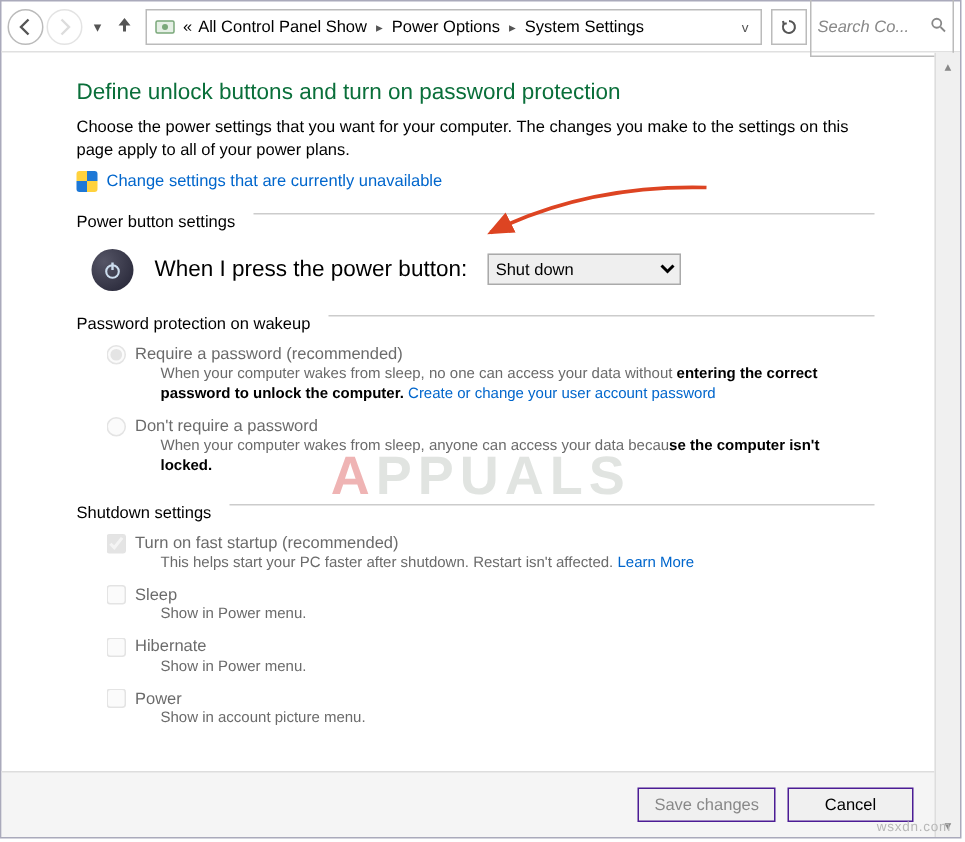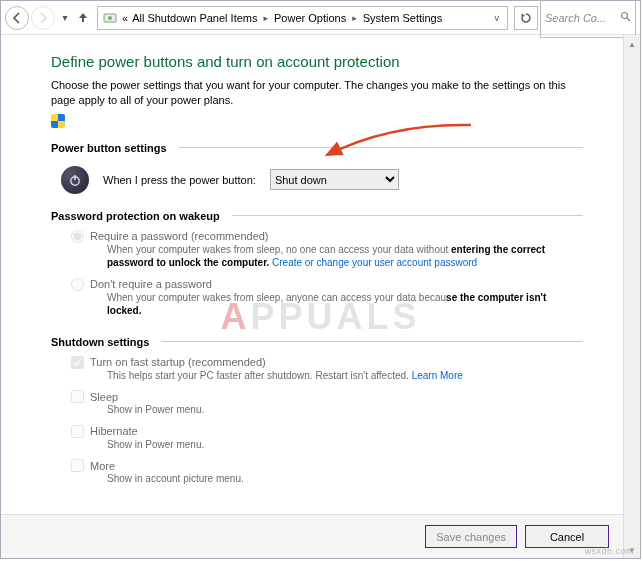--- a/index.html
+++ b/index.html
@@ -114,41 +114,41 @@
   }
   .shield {
     width:14px; height:14px;
     display:inline-block;
     background: conic-gradient(#1e78d6 0 25%, #ffd23e 25% 50%, #1e78d6 50% 75%, #ffd23e 75% 100%);
     border-radius:2px;
   }
   a.link, .link { color:#0066cc; text-decoration:none; cursor:pointer; }
 
   .section-header {
-    display:flex; align-items:center; gap:12px; margin: 6px 0 8px 0; font-weight: bold;
+    display:flex; align-items:flex-start; gap:12px; margin: 6px 0 8px 0;
   }
   .section-header .label { color:#000; font-size:11px; white-space:nowrap; }
   .section-header .rule { flex:1; height:1px; background:#ccc; }
 
   
   .arrow-annot {
     position: absolute;
     top: 86px; left: 320px;
     pointer-events: none;
   }
 
   
   .power-row { display:flex; align-items:center; gap:14px; padding: 4px 0 10px 10px; }
   .power-icon {
     width:28px; height:28px; border-radius:50%;
     background: radial-gradient(circle at 30% 30%, #556, #223);
     display:flex; align-items:center; justify-content:center;
     color:#cde; font-size:14px;
   }
-  .power-label { font-size:11px; }
+  .power-label { font-size:15px; }
   select.dd {
     height:21px; font-size:11px; width:129px;
     border:1px solid #aaa;
   }
 
   
   .group { padding: 0 0 4px 20px; }
   .opt { margin-bottom: 8px; }
   .opt .first-line { display:flex; align-items:center; gap:6px; color:#6b6b6b; }
   .opt .desc { font-size:10px; color:#6b6b6b; margin-left:36px; line-height:1.35; }
@@ -211,21 +211,21 @@
         </svg>
     </div>
     <div class="addrbar">
       <span class="addr-icon">
         <svg width="14" height="14" viewBox="0 0 14 14">
             <rect x="1" y="3" width="12" height="8" rx="1" fill="#e6f0e6" stroke="#7aa87a"></rect>
             <circle cx="7" cy="7" r="2" fill="#7aa87a"></circle>
           </svg>
       </span>
       <span class="crumb">«</span>
-      <span class="crumb">All Shutdown Panel Items</span>
+      <span class="crumb">All Control Panel Show</span>
       <span class="crumb-sep">▸</span>
       <span class="crumb">Power Options</span>
       <span class="crumb-sep">▸</span>
       <span class="crumb">System Settings</span>
       <span class="addr-dd">v</span>
     </div>
     <div class="refresh-btn">
       <svg width="12" height="12" viewBox="0 0 12 12">
           <path d="M6 2 A4 4 0 1 1 2.5 4" stroke="#555" stroke-width="1.4" fill="none"></path>
           <path d="M2 2 L2.5 4 L4.5 3.5" stroke="#555" stroke-width="1.4" fill="none"></path>
@@ -238,34 +238,35 @@
             <circle cx="4.5" cy="4.5" r="3" stroke="#888" stroke-width="1.2" fill="none"></circle>
             <line x1="7" y1="7" x2="10" y2="10" stroke="#888" stroke-width="1.2"></line>
           </svg>
       </span>
     </div>
   </div>
 
   <div class="content-wrap">
     <div class="content">
 
-      <h1 class="page-title">Define power buttons and turn on account protection</h1>
+      <h1 class="page-title">Define unlock buttons and turn on password protection</h1>
       <p class="intro">Choose the power settings that you want for your computer. The changes you make to the settings on this page apply to all of your power plans.</p>
 
       <svg class="arrow-annot" width="160" height="44">
         <defs>
             <marker id="ah" markerWidth="8" markerHeight="8" refX="6" refY="3" orient="auto">
               <path d="M0,0 L7,3 L0,6 Z" fill="#d42"></path>
             </marker>
           </defs>
         <path d="M150,4 Q70,2 6,34" stroke="#d42" stroke-width="2.5" fill="none" marker-end="url(#ah)"></path>
       </svg>
 
       <div class="change-link-row">
         <span class="shield"></span>
+        <a class="link">Change settings that are currently unavailable</a>
       </div>
 
       <div class="section-header">
         <span class="label">Power button settings</span>
         <span class="rule"></span>
       </div>
       <div class="power-row">
         <span class="power-icon">
           <svg width="14" height="14" viewBox="0 0 14 14">
               <circle cx="7" cy="8" r="4.2" stroke="#cde" stroke-width="1.4" fill="none"></circle>
@@ -328,21 +329,21 @@
         <div class="opt">
           <div class="first-line">
             <input type="checkbox" disabled="" style="">
             <span>Hibernate</span>
           </div>
           <div class="desc"><span>Show in Power menu.</span></div>
         </div>
         <div class="opt">
           <div class="first-line">
             <input type="checkbox" disabled="" style="">
-            <span>More</span>
+            <span>Power</span>
           </div>
           <div class="desc"><span>Show in account picture menu.</span></div>
         </div>
       </div>
 
     </div>
 
     <div class="button-bar">
       <button class="win-btn" disabled="">Save changes</button>
       <button class="win-btn">Cancel</button>

